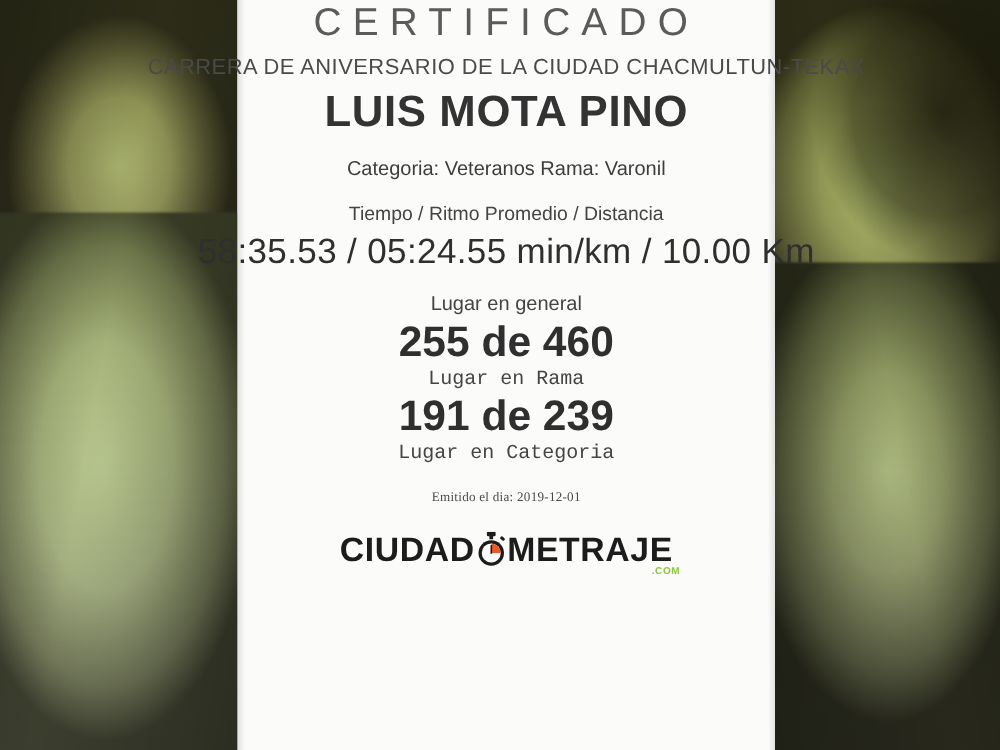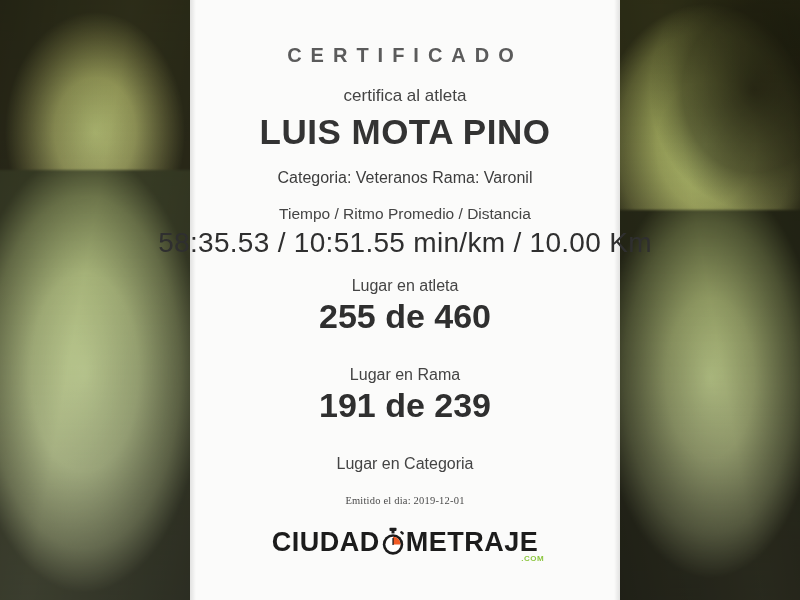--- a/index.html
+++ b/index.html
@@ -90,23 +90,22 @@
 
   
   .content {
     position: absolute;
     left: 110px; right: 100px; top: 0; bottom: 0;
     text-align: center;
     color: #3e3e3e;
   }
 
   .title {
-    margin-top: 44px;
-    font-size: 20px;
-    font-weight: bold;
+    font-size: 31px;
+    font-weight: normal;
     letter-spacing: 9px;
     color: #5b5b5b;
     white-space: nowrap;
   }
   .subtitle {
     margin-top: 7px;
     font-size: 17.5px;
     letter-spacing: 0.4px;
     color: #4a4a4a;
     white-space: nowrap;
@@ -151,21 +150,21 @@
     margin-top: 18px;
     font-size: 16px;
     color: #444;
   }
   .place-value {
     margin-top: 2px;
     font-size: 34px;
     font-weight: bold;
     color: #2f2f2f;
   }
-  .place-label.tight { margin-top: 30px; }
+  .place-label.tight { margin-top: 0; font-family: Liberation Mono, monospace; }
 
   .issued {
     margin-top: 22px;
     font-size: 10.5px;
     color: #4a4a4a;
     letter-spacing: 0.2px;
     font-family: Liberation Serif, serif;
   }
 
   
@@ -230,33 +229,33 @@
   </div>
 
   <div class="center-panel"></div>
   <div class="panel-edge-l"></div>
   <div class="panel-edge-r"></div>
 
   <div class="content">
 
     <div class="title">CERTIFICADO</div>
 
-
-    <div class="certifies">certifica al atleta</div>
+    <div class="subtitle">CARRERA DE ANIVERSARIO DE LA CIUDAD CHACMULTUN-TEKAX</div>
+
 
     <div class="athlete">LUIS MOTA PINO</div>
 
 
     <div class="category-line">Categoria: Veteranos Rama: Varonil</div>
 
     <div class="metrics-label">Tiempo / Ritmo Promedio / Distancia</div>
 
-    <div class="metrics-value">58:35.53 / 10:51.55 min/km / 10.00 Km</div>
-
-    <div class="place-label">Lugar en atleta</div>
+    <div class="metrics-value">58:35.53 / 05:24.55 min/km / 10.00 Km</div>
+
+    <div class="place-label">Lugar en general</div>
     <div class="place-value">255 de 460</div>
 
     <div class="place-label tight">Lugar en Rama</div>
     <div class="place-value">191 de 239</div>
 
     <div class="place-label tight">Lugar en Categoria</div>
 
     <div class="issued">Emitido el dia: 2019-12-01</div>
 
     <div class="logo">

